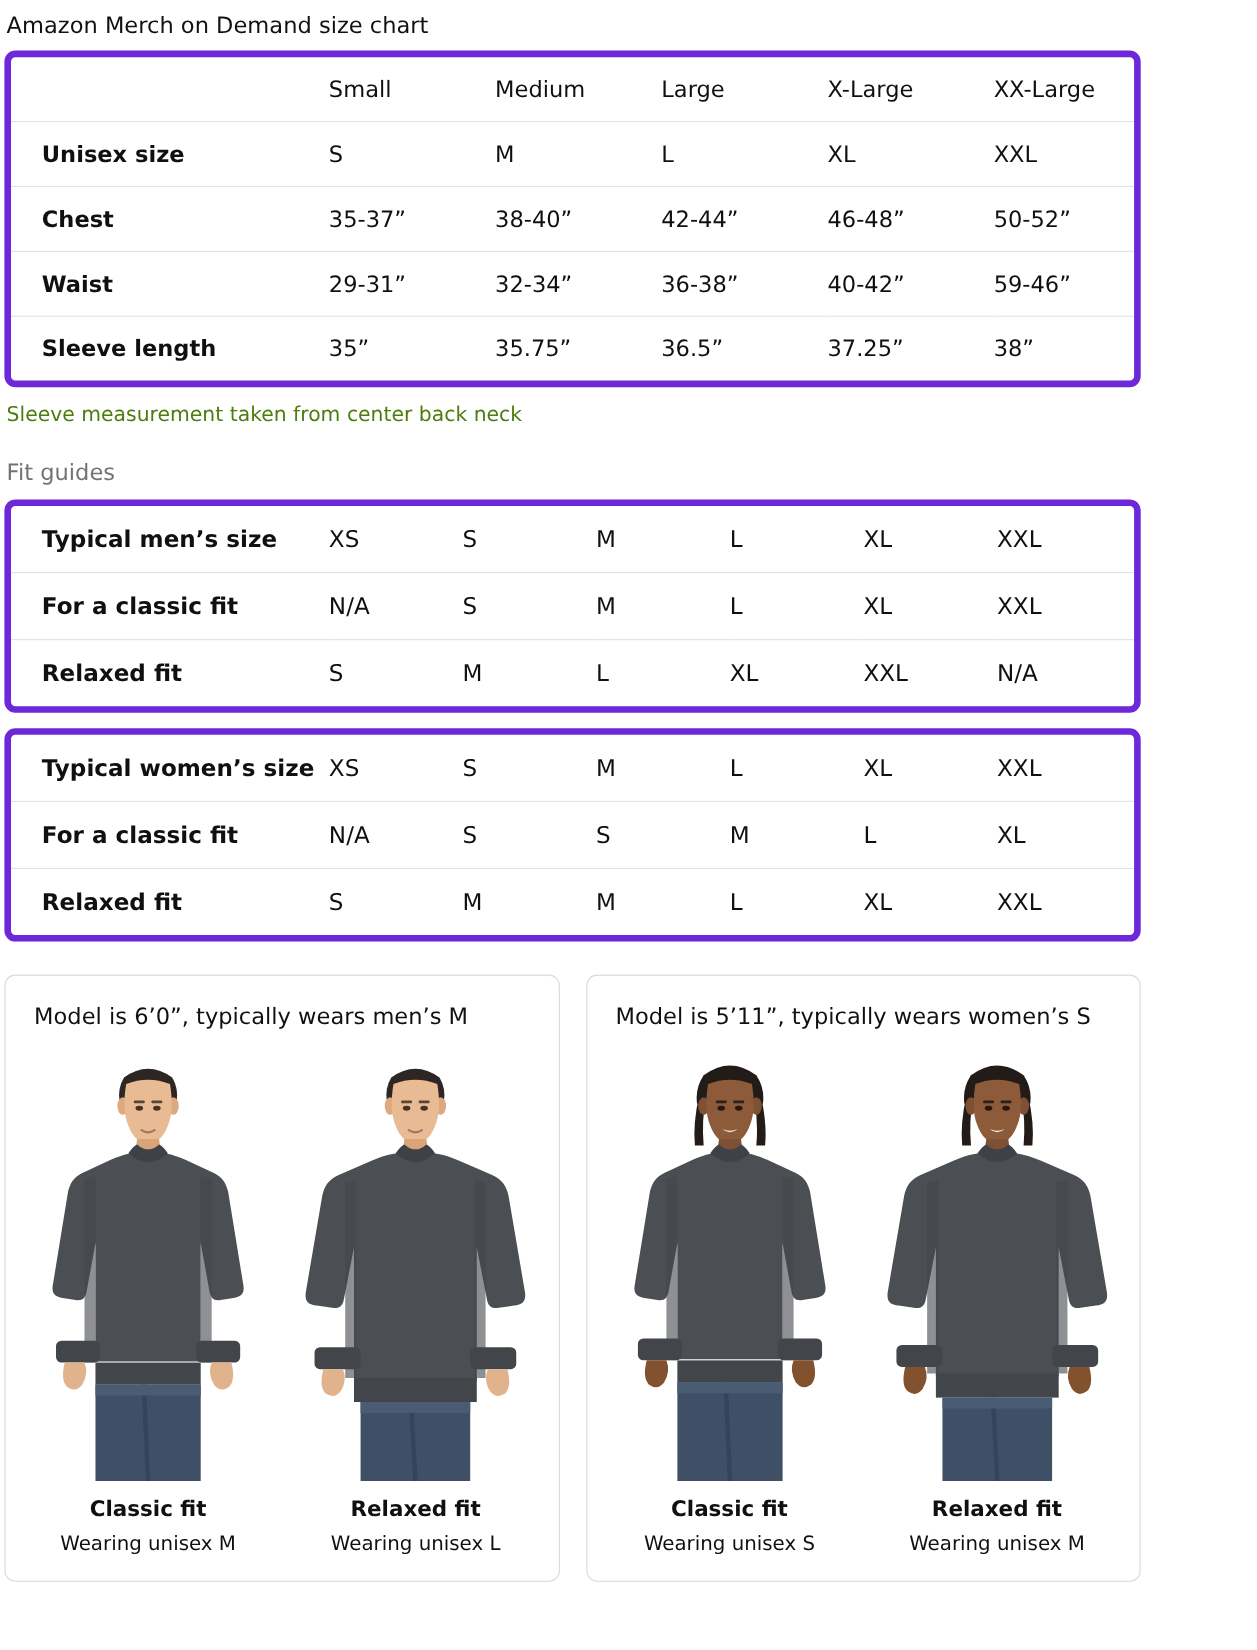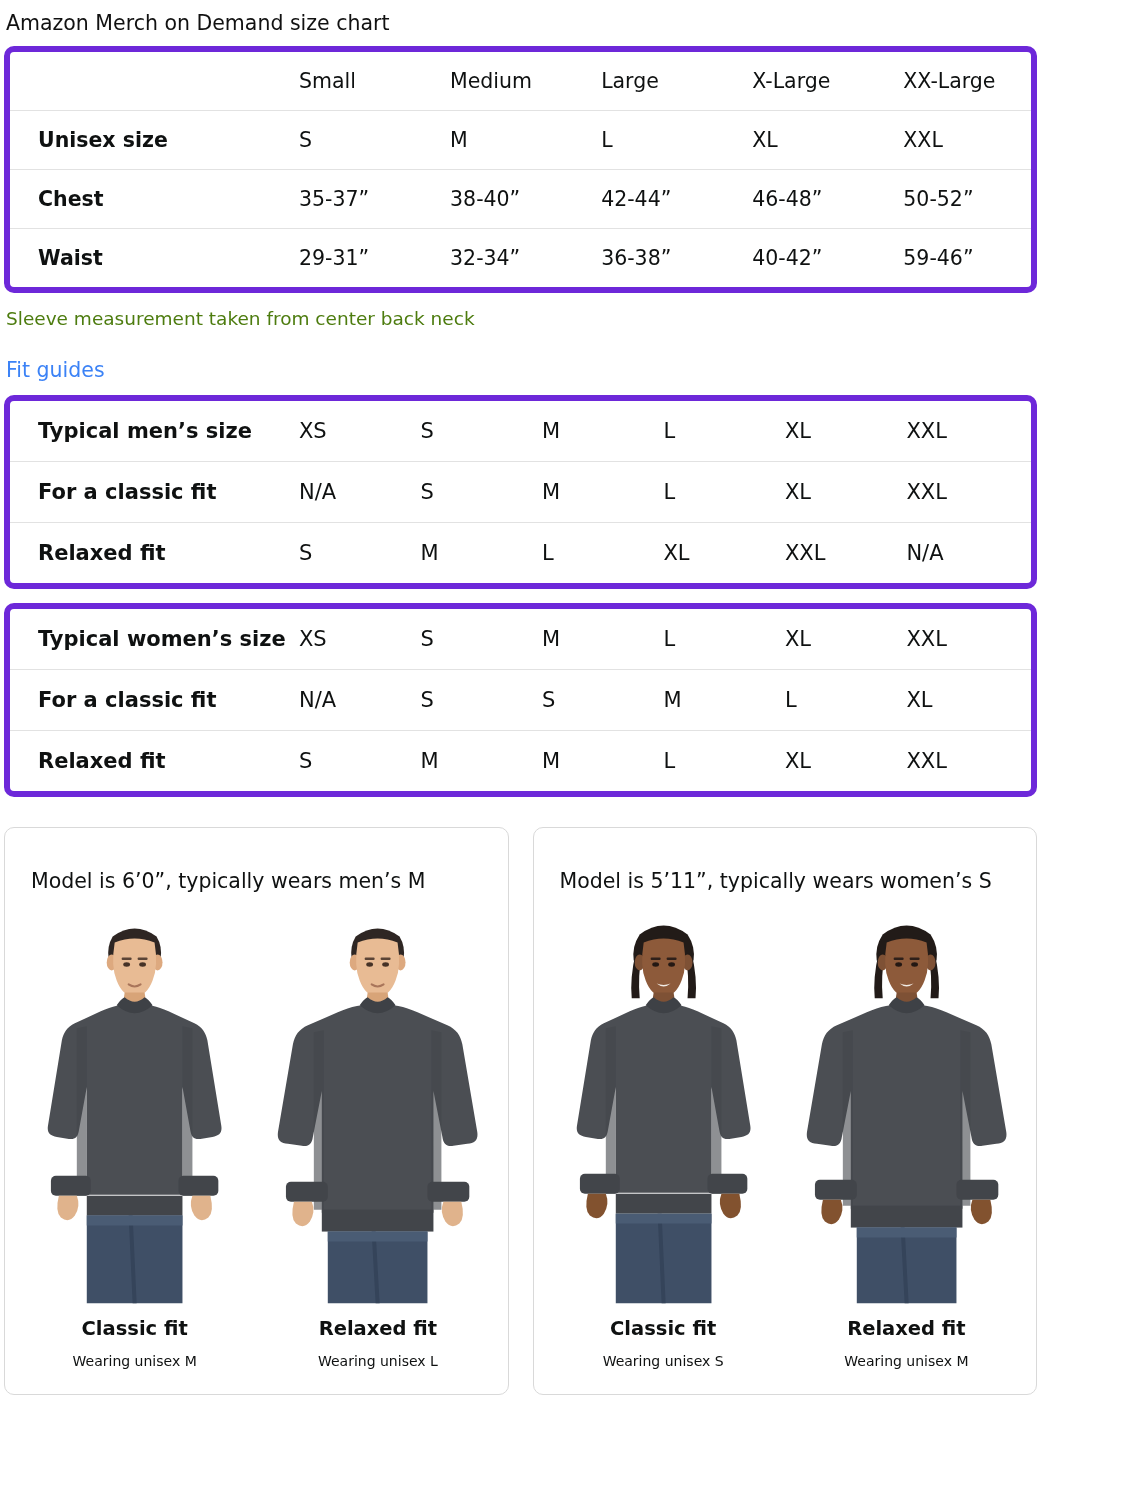--- a/index.html
+++ b/index.html
@@ -60,21 +60,21 @@
   }
   .note {
     font-size: 18.5px;
     line-height: 24px;
     color: #4d7c0f;
     padding: 14px 0 0 2px;
   }
   .section-label {
     font-size: 20.5px;
     line-height: 26px;
-    color: #3b82f6;
+    color: #737373;
     padding: 26px 0 12px 2px;
   }
   .fit-table td {
     text-align: left;
     padding: 17px 0 17px 0;
     font-size: 21px;
     line-height: 26px;
     font-weight: 400;
     vertical-align: middle;
   }
@@ -97,21 +97,20 @@
     flex: 1 1 0;
     border: 1px solid #d9d9d9;
     border-radius: 10px;
     padding: 22px 20px 20px 20px;
     background: #fff;
   }
   .model-card-title {
     font-size: 20.5px;
     line-height: 26px;
     padding: 2px 0 10px 6px;
-    margin-top: 16px;
   }
   .model-pair {
     display: flex;
     gap: 24px;
   }
   .model-col {
     flex: 1 1 0;
     display: flex;
     flex-direction: column;
     align-items: center;
@@ -122,21 +121,21 @@
     display: block;
   }
   .fit-name {
     font-size: 19.5px;
     font-weight: 700;
     line-height: 26px;
     margin-top: 12px;
     text-align: center;
   }
   .fit-wearing {
-    font-size: 14px;
+    font-size: 18px;
     font-weight: 400;
     line-height: 26px;
     margin-top: 6px;
     text-align: center;
   }
 </style>
 </head>
 <body>
 
 <div class="page">
@@ -180,20 +179,28 @@
           <td>46-48”</td>
           <td>50-52”</td>
         </tr>
         <tr>
           <td class="rowhead">Waist</td>
           <td>29-31”</td>
           <td>32-34”</td>
           <td>36-38”</td>
           <td>40-42”</td>
           <td>59-46”</td>
+        </tr>
+        <tr>
+          <td class="rowhead">Sleeve length</td>
+          <td>35”</td>
+          <td>35.75”</td>
+          <td>36.5”</td>
+          <td>37.25”</td>
+          <td>38”</td>
         </tr>
       </tbody>
     </table>
   </div>
 
   <div class="note">Sleeve measurement taken from center back neck</div>
 
   <div class="section-label">Fit guides</div>
 
   <div class="card">

